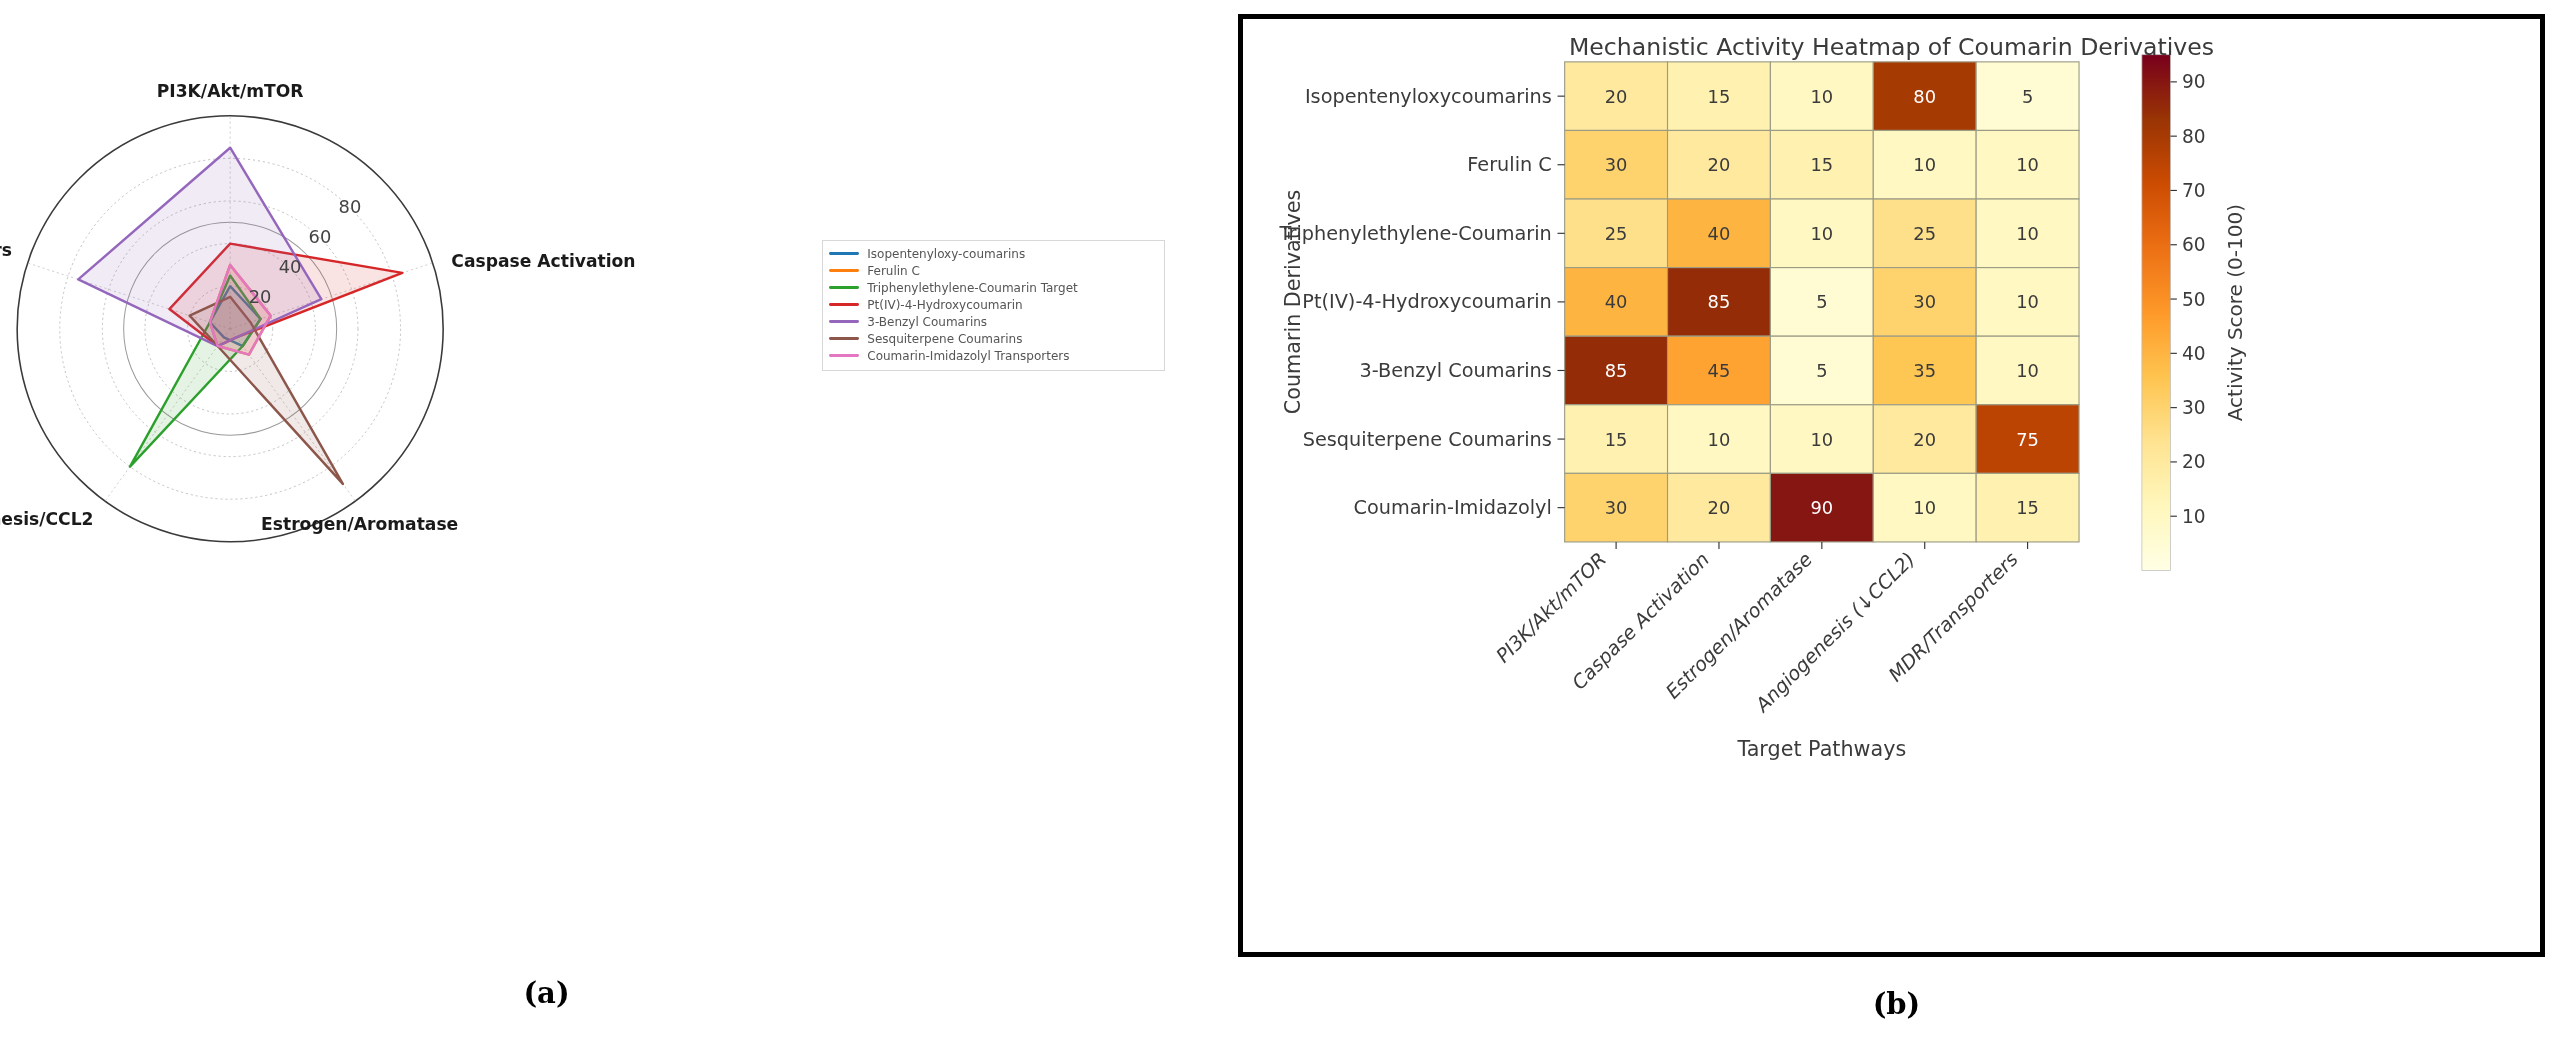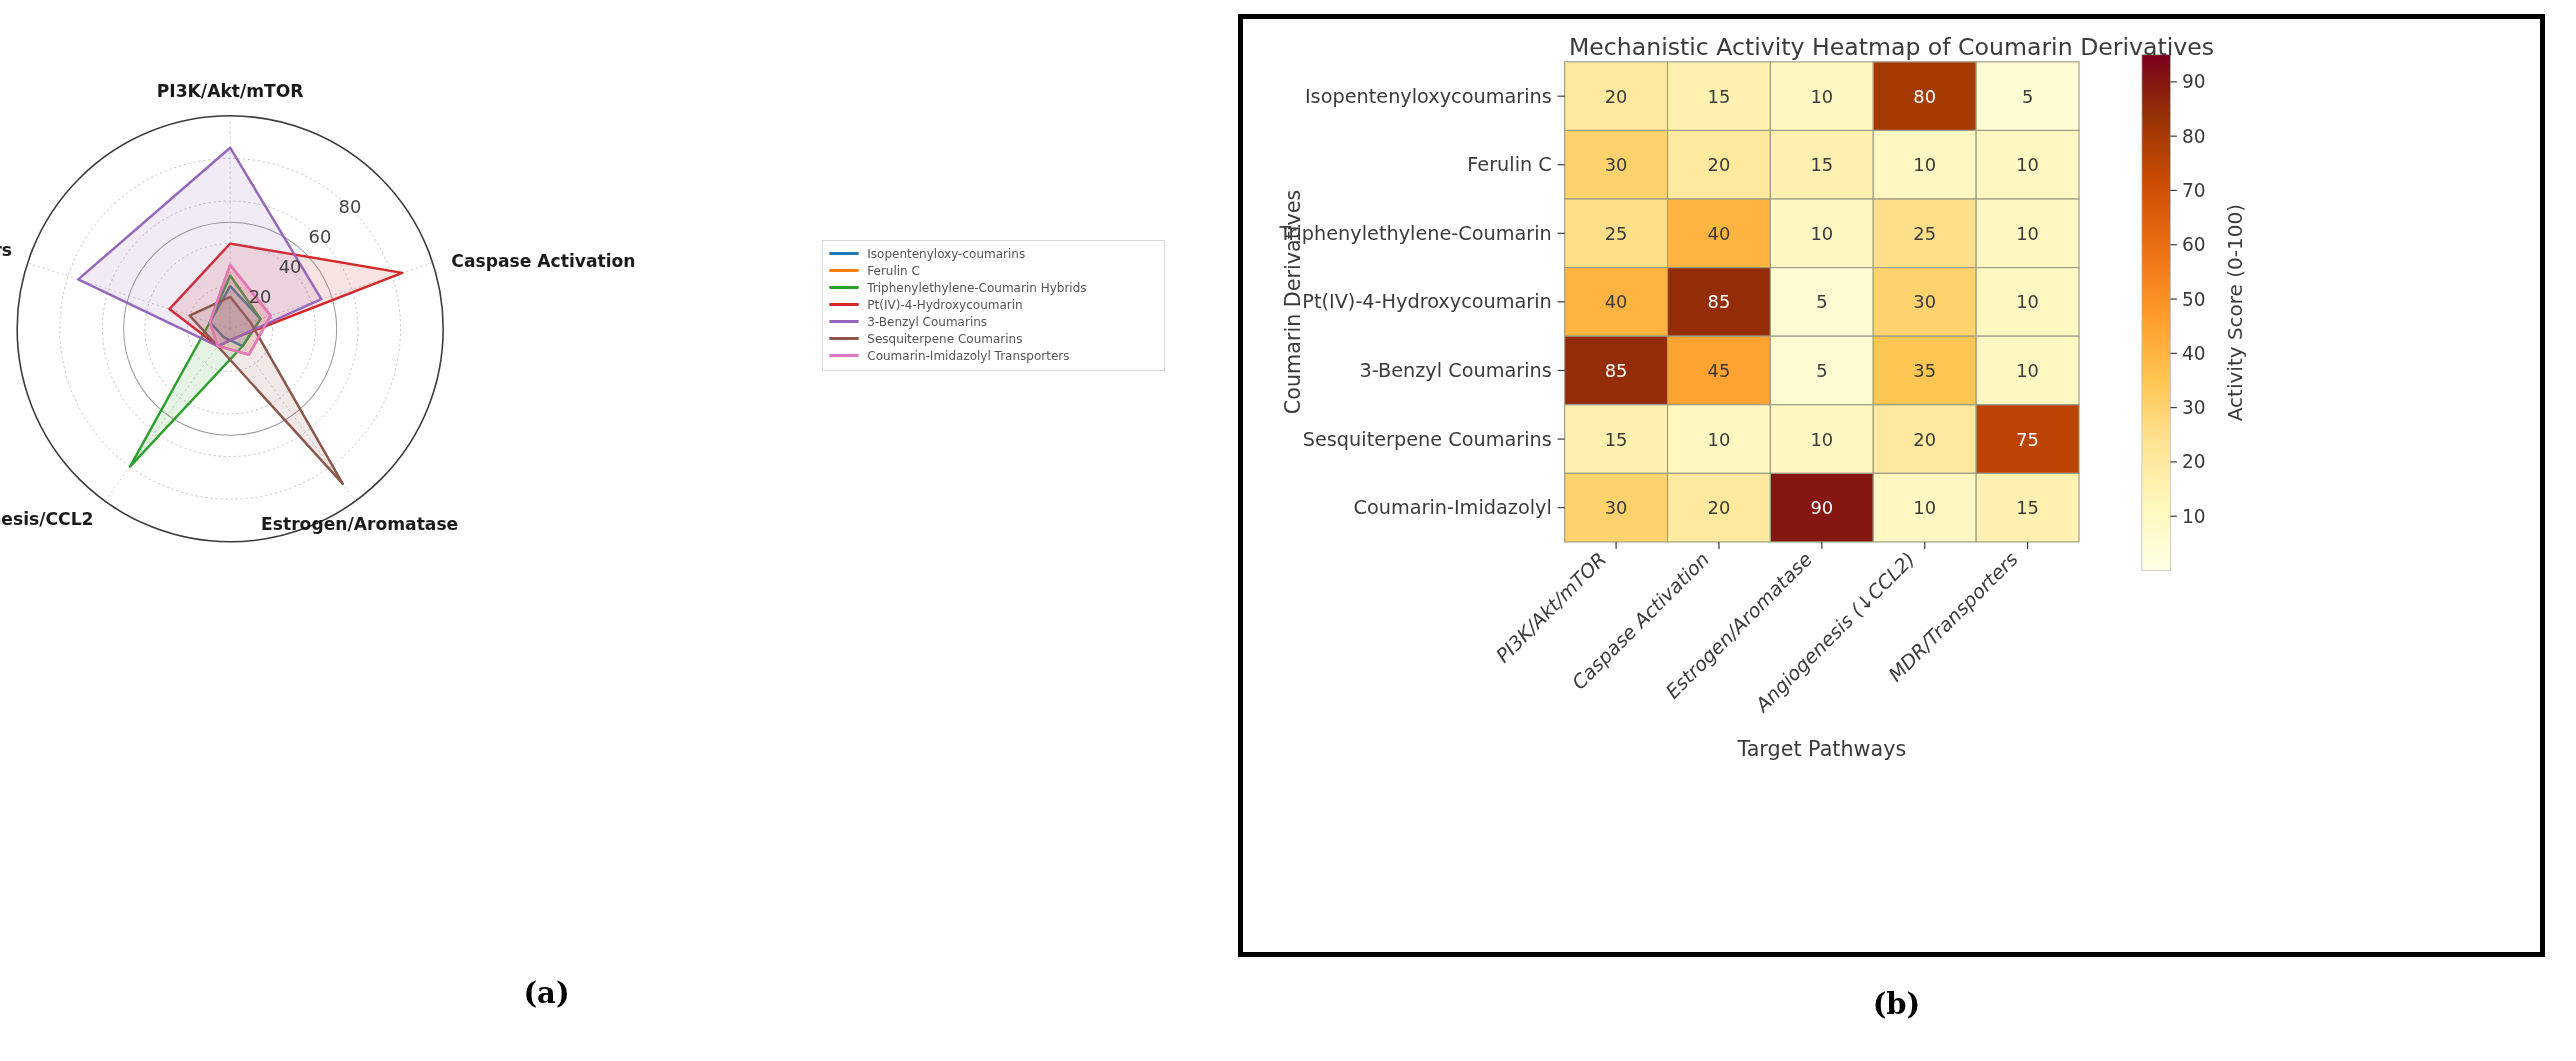--- a/index.html
+++ b/index.html
@@ -56,21 +56,21 @@
       <div class="legend-row">
         <span class="legend-swatch" style="background: rgb(31, 119, 180);"></span>
         <span class="legend-label">Isopentenyloxy-coumarins</span>
       </div>
       <div class="legend-row">
         <span class="legend-swatch" style="background: rgb(255, 127, 14);"></span>
         <span class="legend-label">Ferulin C</span>
       </div>
       <div class="legend-row">
         <span class="legend-swatch" style="background: rgb(44, 160, 44);"></span>
-        <span class="legend-label">Triphenylethylene-Coumarin Hybrids</span>
+        <span class="legend-label">Triphenylethylene-Coumarin Target</span>
       </div>
       <div class="legend-row">
         <span class="legend-swatch" style="background: rgb(214, 39, 40);"></span>
         <span class="legend-label">Pt(IV)-4-Hydroxycoumarin</span>
       </div>
       <div class="legend-row">
         <span class="legend-swatch" style="background: rgb(148, 103, 189);"></span>
         <span class="legend-label">3-Benzyl Coumarins</span>
       </div>
       <div class="legend-row">

